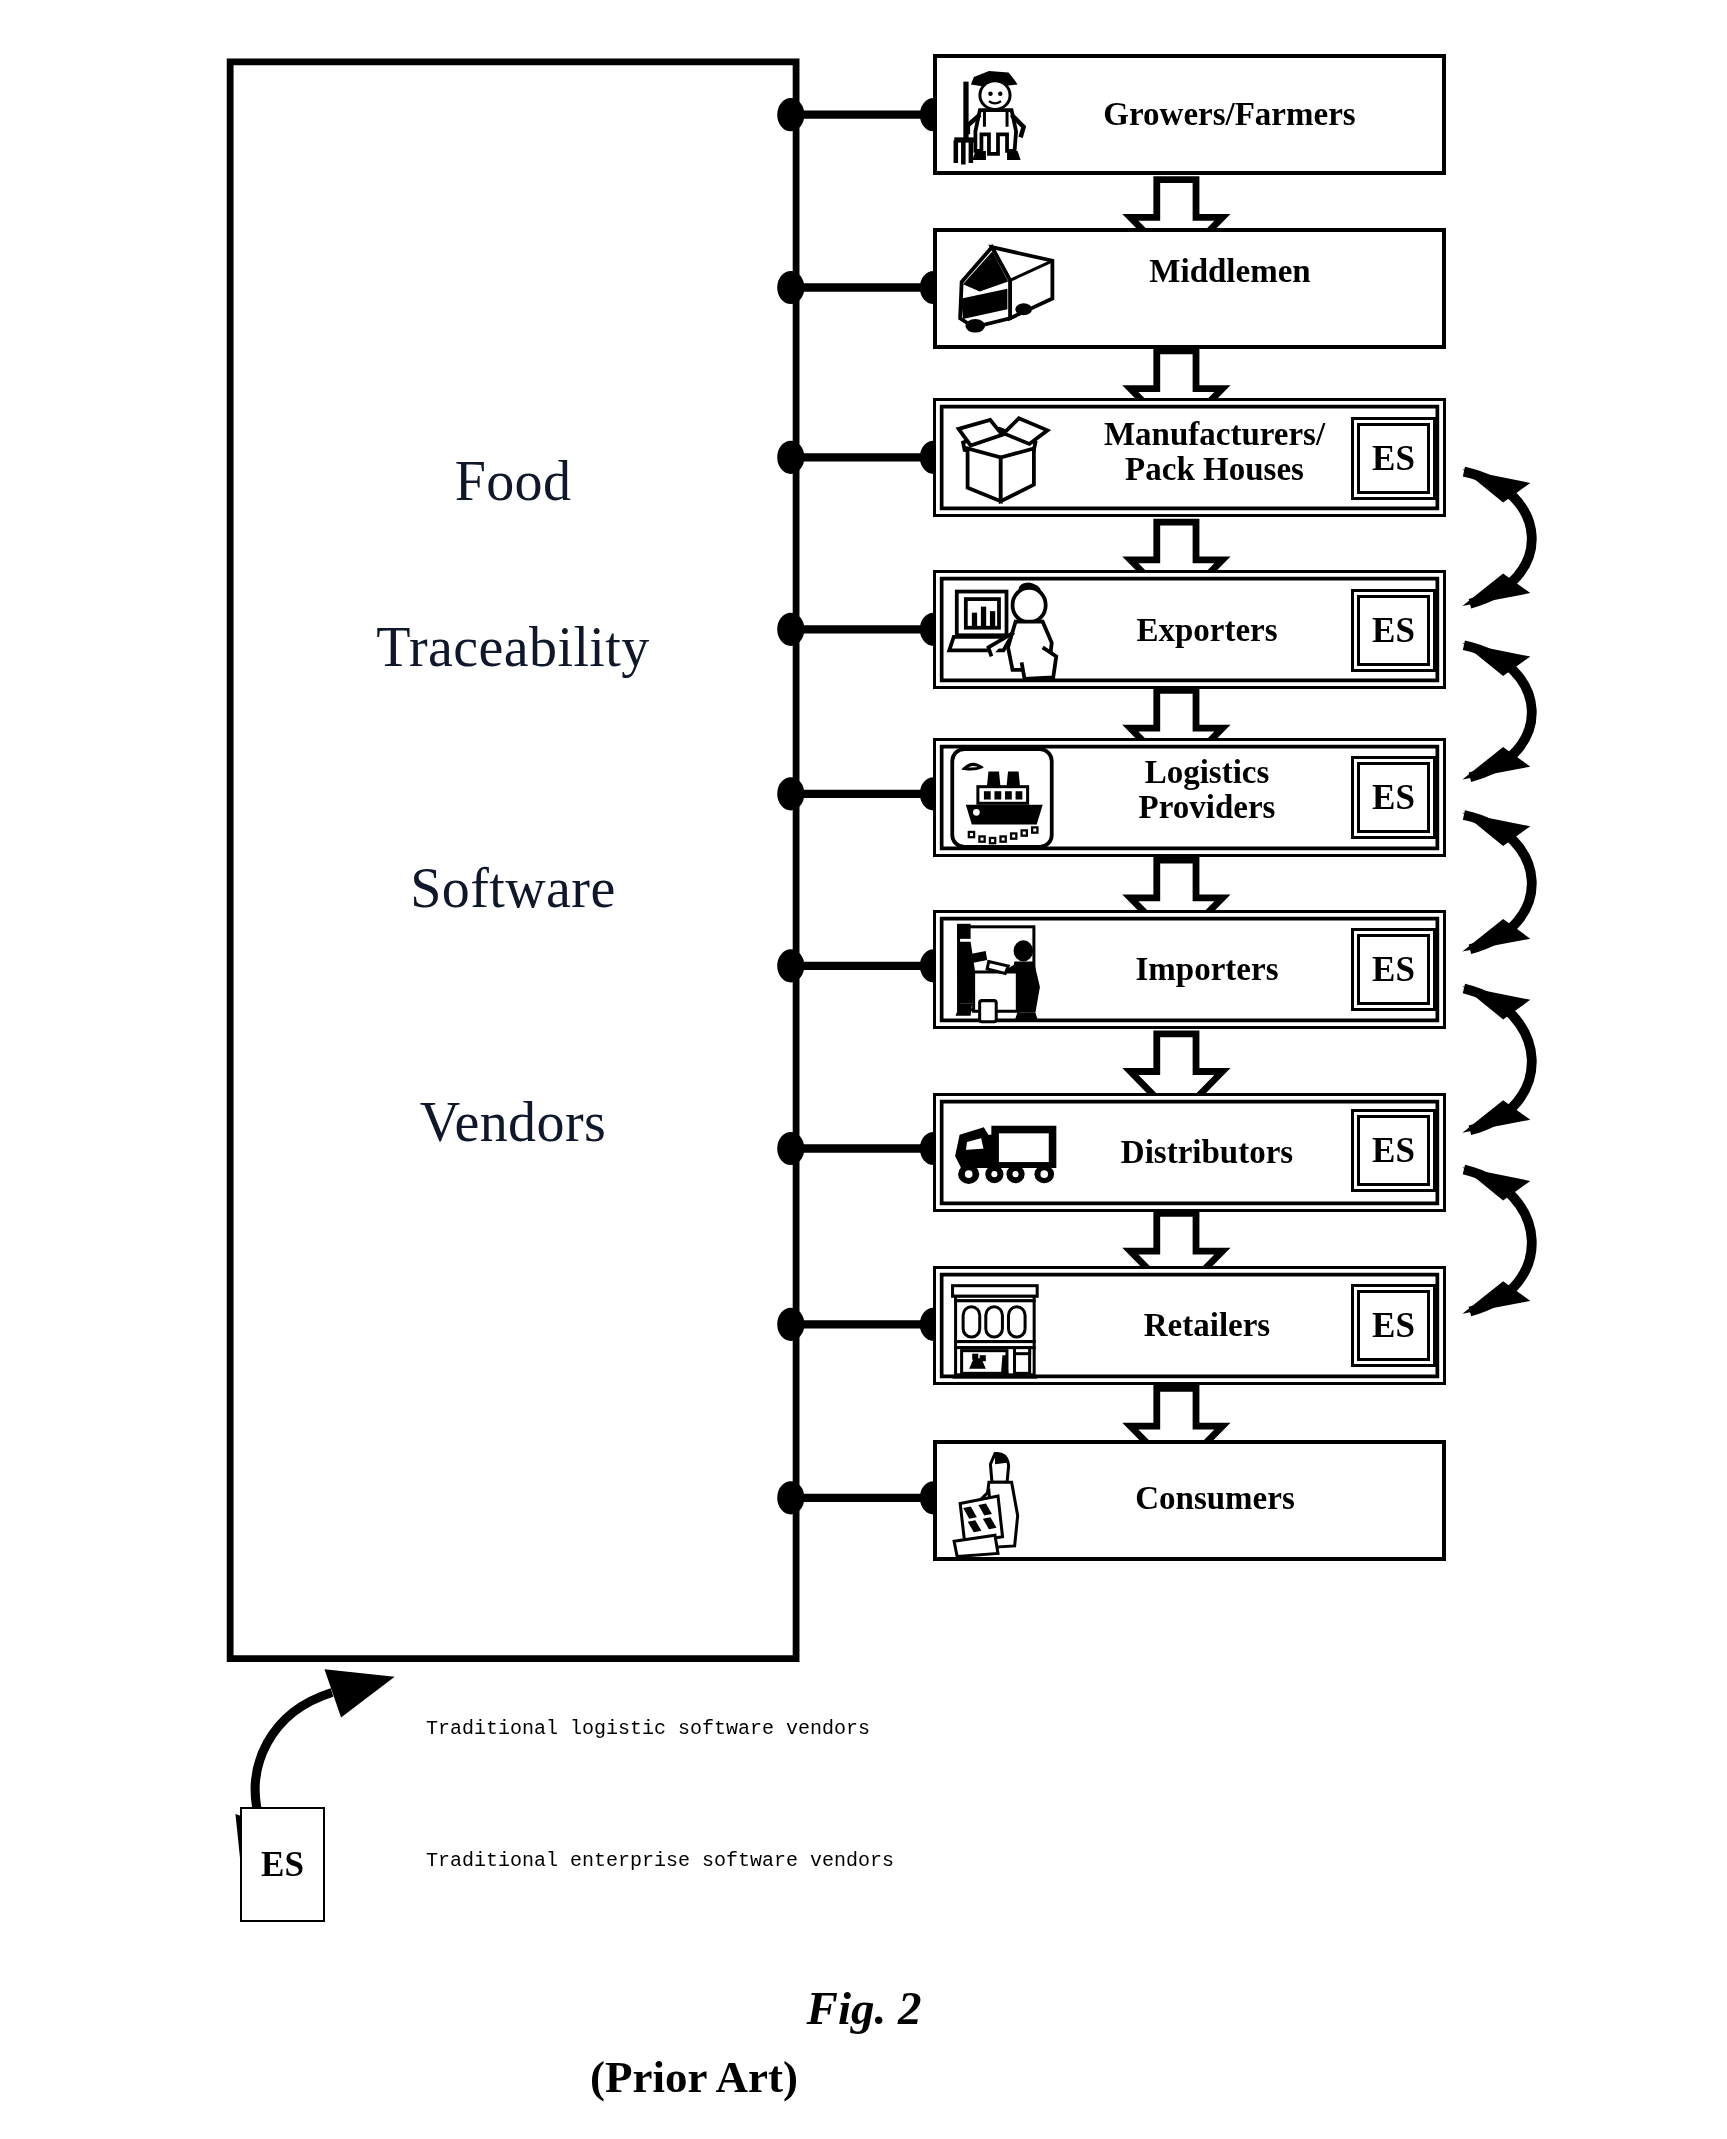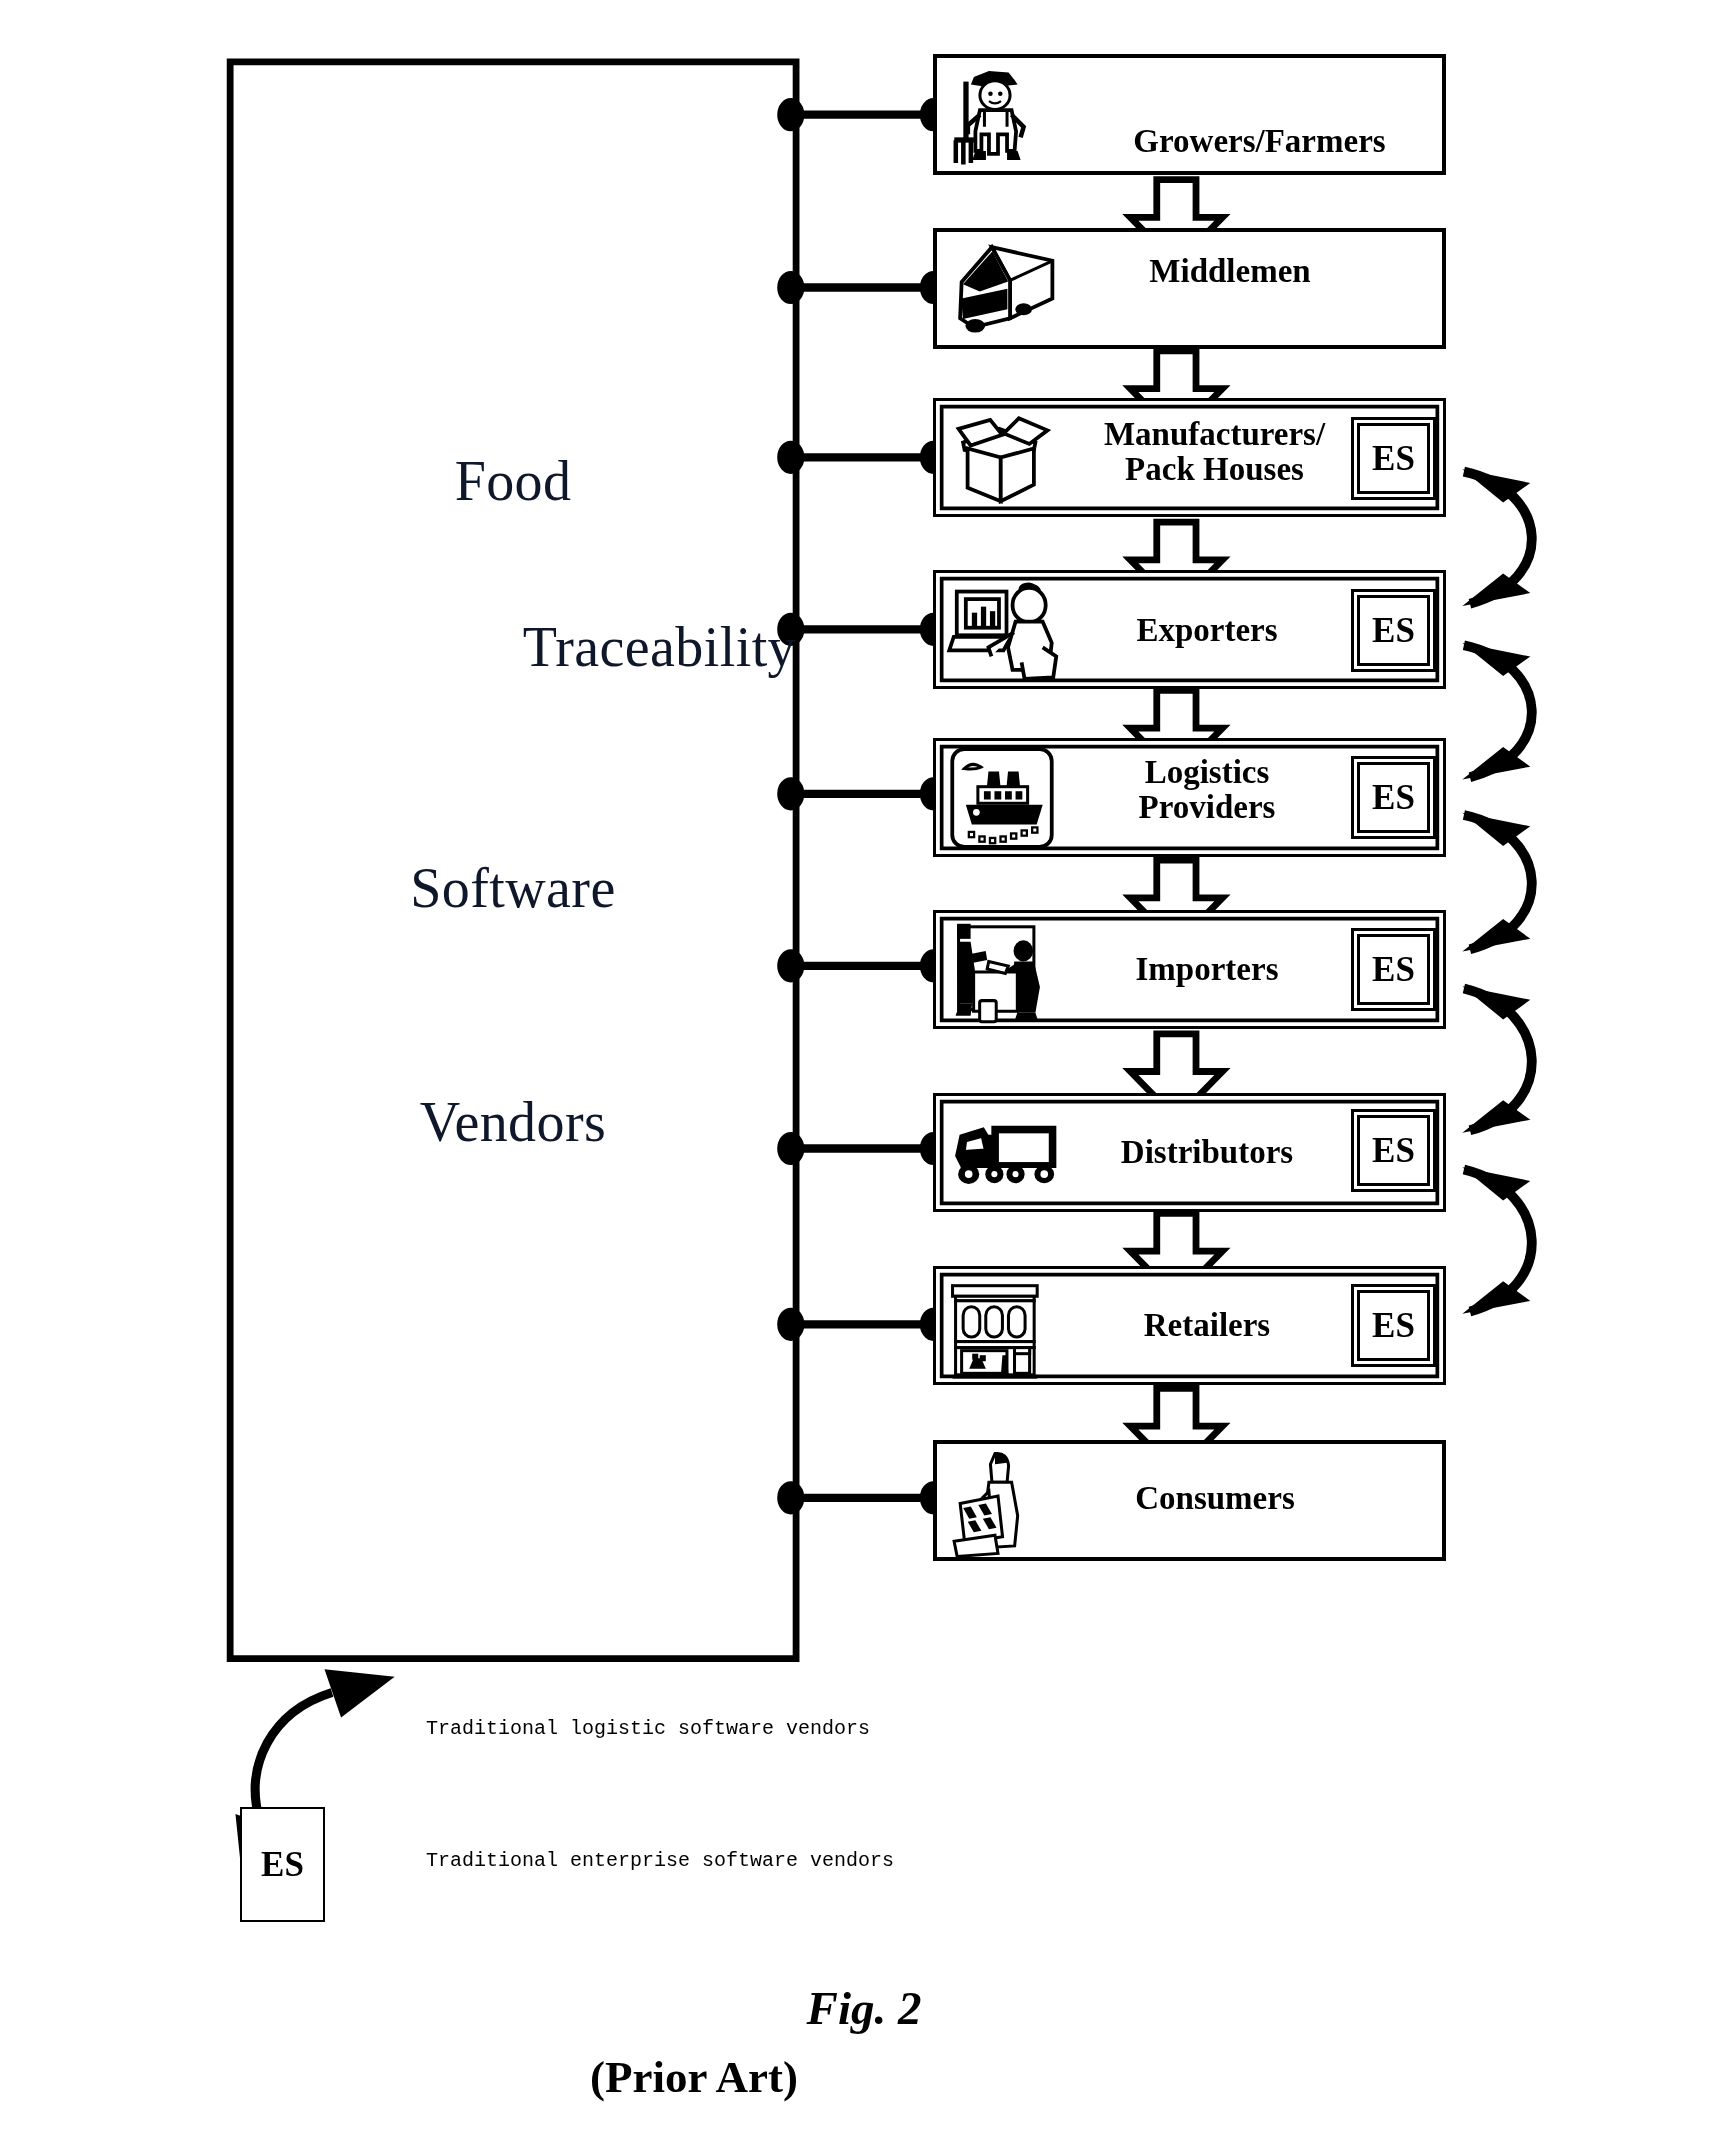--- a/index.html
+++ b/index.html
@@ -37,21 +37,21 @@
     left: 230px;
     width: 566px;
     text-align: center;
     font-size: 56px;
     line-height: 1.0;
     font-family: "Liberation Serif", "DejaVu Serif", serif;
     letter-spacing: 0.4px;
     color: #0f172a;
   }
   #panel-line-0 { top: 453px; }
-  #panel-line-1 { top: 619px; text-align: right; }
+  #panel-line-1 { top: 619px; }
   #panel-line-2 { top: 860px; }
   #panel-line-3 { top: 1094px; }
 
   
   .stage-box {
     position: absolute;
     box-sizing: border-box;
     background: #ffffff;
     border: 4.5px solid #000;
   }
@@ -249,21 +249,21 @@
       <path d="M88,70 L104,86 L100,100" stroke="#000" stroke-width="6" fill="none"></path>
 
       <path d="M40,118 L36,130 L54,130 L54,118 Z"></path>
       <path d="M82,118 L82,130 L100,130 L96,118 Z"></path>
 
       <rect x="24" y="26" width="7" height="80"></rect>
       <path d="M14,104 L14,134 M24,106 L24,136 M34,104 L34,134" stroke="#000" stroke-width="6"></path>
       <rect x="12" y="100" width="26" height="7"></rect>
     </g>
   </svg>
-  <div class="stage-label" style="left:1056px; top:97px; width:407px;margin-top:27px;">Growers/Farmers</div>
+  <div class="stage-label" style="left:1026px; top:97px; width:407px;">Growers/Farmers</div>
 
   <div class="stage-box" style="left:933px; top:228px; width:513px; height:121px;"></div>
   <svg class="icon-art" style="left:945px; top:235px; width:121px; height:106px;" viewBox="0 0 160 140">
     <g fill="#fff" stroke="#000" stroke-width="5">
       <path d="M62,16 L142,34 L142,84 L86,110 L86,60 Z"></path>
       <path d="M22,62 L62,16 L86,60 L86,110 L38,122 L20,110 Z"></path>
       <path d="M28,64 L62,26 L80,60 L46,72 Z" fill="#000"></path>
       <path d="M24,86 L80,74 L80,96 L26,108 Z" fill="#000"></path>
     </g>
     <g fill="#000">

